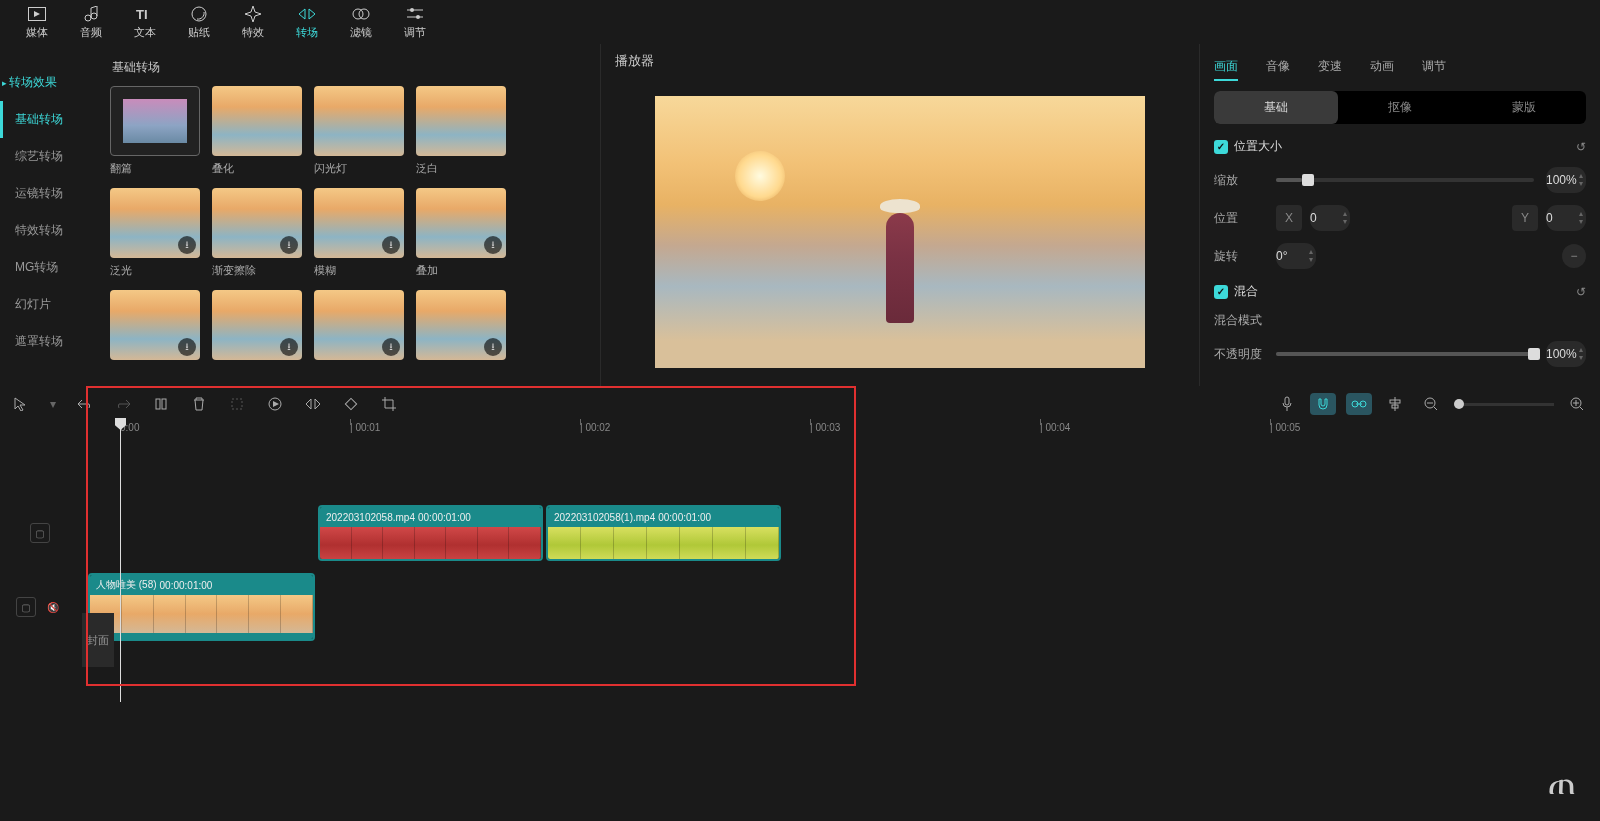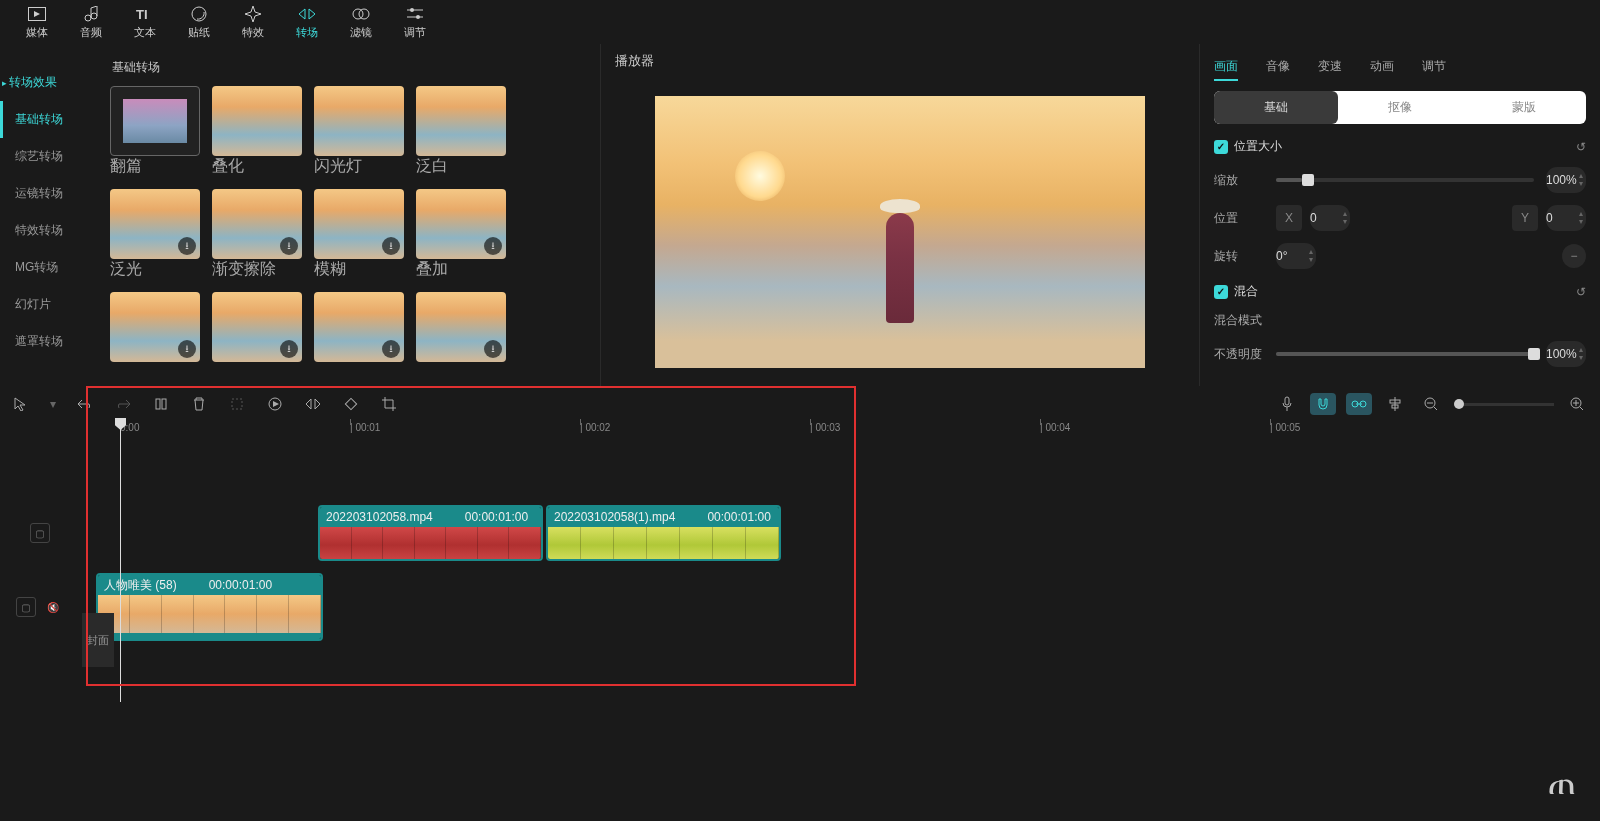--- a/index.html
+++ b/index.html
@@ -14,21 +14,21 @@
 .side-cats { width: 100px; padding-top: 20px; }
 .side-cat { padding: 10px 15px; cursor: pointer; }
 .side-cat.sel { color: #3dd9d9; }
 .side-cat.active { color: #3dd9d9; border-left: 3px solid #3dd9d9; padding-left: 12px; }
 .trans-grid { flex: 1; padding: 10px; overflow: hidden; }
 .cat-title { font-size: 12px; color: #ccc; margin: 5px 0 10px 2px; }
 .grid { display: flex; flex-wrap: wrap; gap: 12px; }
 .trans-item { width: 90px; }
 .trans-thumb { width: 90px; height: 70px; background: linear-gradient(180deg,#f4c886 0%,#e8a968 30%,#8db4c4 70%,#d4b896 100%); border-radius: 4px; position: relative; }
 .trans-thumb .dl { position: absolute; bottom: 4px; right: 4px; width: 18px; height: 18px; background: rgba(0,0,0,0.6); border-radius: 50%; color: #ccc; display: flex; align-items: center; justify-content: center; font-size: 10px; }
-.trans-item .tlabel { font-size: 16px; color: #aaa; }
+.trans-item .tlabel { font-size: 11px; margin-top: 5px; color: #aaa; }
 .trans-thumb.first { border: 1px solid #666; background:#222; }
 .trans-thumb.first::after{content:"";position:absolute;inset:12px;background:linear-gradient(180deg,#c98cbb 0%,#8da4c4 60%,#6a8aa4 100%);}
 .player { width: 600px; background: #1a1a1a; display: flex; flex-direction: column; border-left: 1px solid #2a2a2a; border-right: 1px solid #2a2a2a; }
 .player-title { padding: 8px 14px; color: #ccc; font-size: 13px; }
 .preview { flex: 1; display: flex; align-items: center; justify-content: center; }
 .preview-img { width: 490px; height: 272px; background: linear-gradient(180deg,#f7d89a 0%,#f2c176 25%,#e8b264 40%,#c4a890 55%,#a8b8c0 70%,#d9c09a 90%); position: relative; overflow:hidden; }
 .sun{position:absolute;left:80px;top:55px;width:50px;height:50px;background:radial-gradient(circle,#fffbe0,#ffd98e 60%,transparent 80%);border-radius:50%;}
 .person{position:absolute;left:50%;top:38%;transform:translateX(-50%);width:36px;height:140px;}
 .hat{width:40px;height:14px;background:#ede3cf;border-radius:50% 50% 40% 40%;margin:0 -2px;}
 .body{width:28px;height:110px;margin:0 auto;background:linear-gradient(180deg,#8b3a4a,#7a3244 40%,#6a2a3a);border-radius:14px 14px 4px 4px;}
@@ -36,21 +36,21 @@
 .time-cur { color: #3dd9d9; font-size: 12px; }
 .time-dur { color: #ccc; font-size: 12px; }
 .quality { color: #ccc; font-size: 12px; cursor: pointer; }
 .play-btn { margin: 0 auto; color: #ccc; cursor: pointer; font-size: 16px; }
 .pc-right { display: flex; gap: 10px; align-items: center; }
 .pc-right .pcicon { width: 22px; height: 18px; border: 1px solid #888; border-radius: 3px; display:flex;align-items:center;justify-content:center;font-size:9px;color:#aaa;cursor:pointer; }
 .right-panel { flex: 1; background: #1a1a1a; padding: 10px 14px; }
 .rp-tabs { display: flex; gap: 28px; margin-bottom: 10px; }
 .rp-tab { padding: 4px 0; cursor: pointer; color: #aaa; }
 .rp-tab.active { color: #3dd9d9; border-bottom: 2px solid #3dd9d9; }
-.rp-subtabs { display: flex; background: #ffffff; border-radius: 6px; margin-bottom: 14px; }
+.rp-subtabs { display: flex; background: #000000; border-radius: 6px; margin-bottom: 14px; }
 .rp-subtab { flex: 1; text-align: center; padding: 8px; cursor: pointer; color: #888; border-radius: 6px; }
 .rp-subtab.active { background: #3a3a3a; color: #ddd; }
 .prop-section { margin-bottom: 14px; }
 .prop-head { display: flex; align-items: center; gap: 6px; margin-bottom: 12px; }
 .cb { width: 14px; height: 14px; background: #3dd9d9; border-radius: 3px; display:inline-flex;align-items:center;justify-content:center;color:#111;font-size:10px;font-weight:bold; }
 .prop-head .pt { color: #ddd; }
 .prop-head .reset { margin-left: auto; color: #888; cursor: pointer; }
 .prop-row { display: flex; align-items: center; gap: 12px; margin-bottom: 12px; }
 .prop-label { width: 50px; color: #aaa; }
 .slider { flex: 1; height: 4px; background: #333; position: relative; border-radius: 2px; }
@@ -78,21 +78,21 @@
 .tick::before{content:"";position:absolute;left:0;top:-3px;width:1px;height:6px;background:#666;}
 .playhead { position: absolute; left: 120px; top: 36px; width: 1px; height: 280px; background: #ddd; z-index:20; }
 .playhead::before{content:"";position:absolute;top:-4px;left:-5px;width:11px;height:12px;background:#ddd;clip-path:polygon(0 0,100% 0,100% 60%,50% 100%,0 60%);}
 .tracks { position: relative; margin-top: 10px; }
 .track { height: 62px; display: flex; align-items: center; position: relative; margin-bottom: 8px; }
 .track-head { width: 80px; display:flex;align-items:center;justify-content:center;gap:8px;color:#777; }
 .track-head .thbtn{width:20px;height:20px;border:1px solid #444;border-radius:3px;display:flex;align-items:center;justify-content:center;font-size:10px;}
 .track-body { position: relative; flex: 1; height: 56px; }
 .cover-tab { position:absolute; left: 82px; top: 161px; width:32px; height:54px; background:#2a2a2a; color:#999; font-size:11px; display:flex; align-items:center; justify-content:center; z-index:15; }
 .clip { position: absolute; top: 0; height: 56px; border-radius: 4px; overflow: hidden; border: 2px solid #1a8a8a; }
-.clip-head { height: 20px; background: #1a8a8a; display:flex;align-items:center;padding:0 6px;gap:32px;font-size:12px;color:#eee; }
+.clip-head { height: 20px; background: #1a8a8a; display:flex;align-items:center;padding:0 6px;gap:3px;font-size:10px;color:#eee; }
 .clip-body { height: 36px; display: flex; }
 .frame { flex:1; }
 .clip1 .clip-body .frame { background: linear-gradient(180deg,#d04848,#b03030,#d04848); border-right:1px solid rgba(0,0,0,0.2); }
 .clip2 .clip-body .frame { background: linear-gradient(180deg,#d8e060,#b0c838,#d8e060); border-right:1px solid rgba(0,0,0,0.2); }
 .clip3 .clip-body .frame { background: linear-gradient(180deg,#f4c886,#e8a968,#d4b896); border-right:1px solid rgba(0,0,0,0.2); }
 .logo { position: absolute; right: 24px; bottom: 18px; font-size: 34px; color: #ccc; font-weight:300; }
 svg { display: block; }
 </style>
 </head>
 <body>
@@ -499,21 +499,21 @@
             </div>
         </div>
       </div>
     </div>
     <div class="track" style="height:70px;">
       <div class="track-head">
           <span class="thbtn">▢</span>
           <span class="thbtn" style="border:none;">🔇</span>
         </div>
       <div class="track-body" style="height:68px;">
-        <div class="clip clip3" style="left:16px;width:227px;height:68px;">
+        <div class="clip clip3" style="left:8px;width:227px;height:68px;">
           <div class="clip-head">
               <span>人物唯美 (58)</span>
               <span>00:00:01:00</span>
             </div>
           <div class="clip-body" style="height:38px;">
               <div class="frame"></div>
               <div class="frame"></div>
               <div class="frame"></div>
               <div class="frame"></div>
               <div class="frame"></div>

